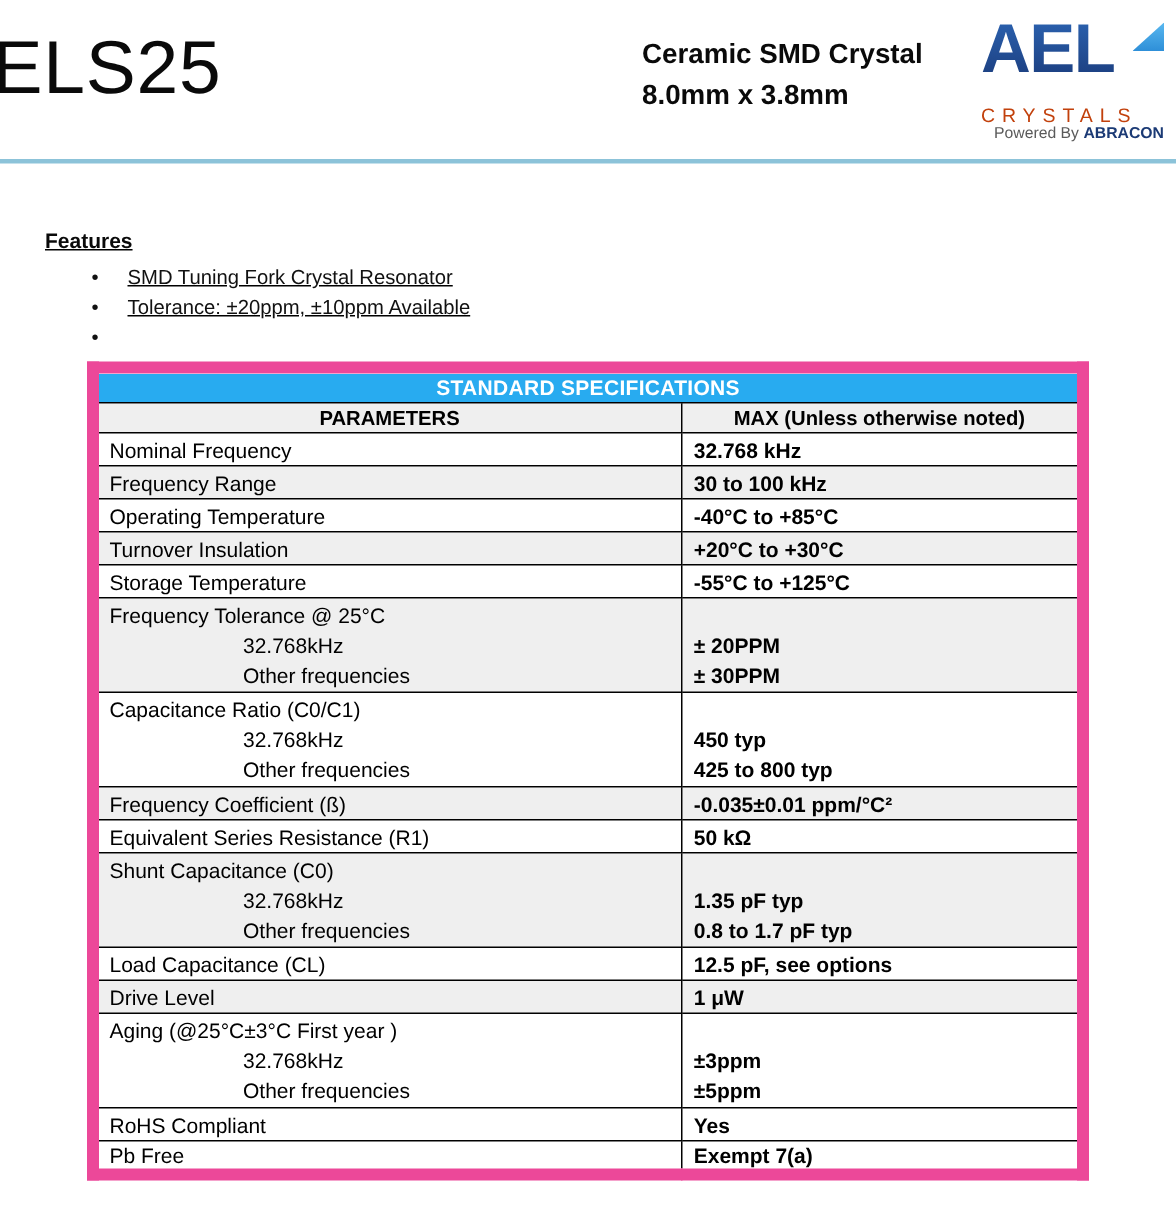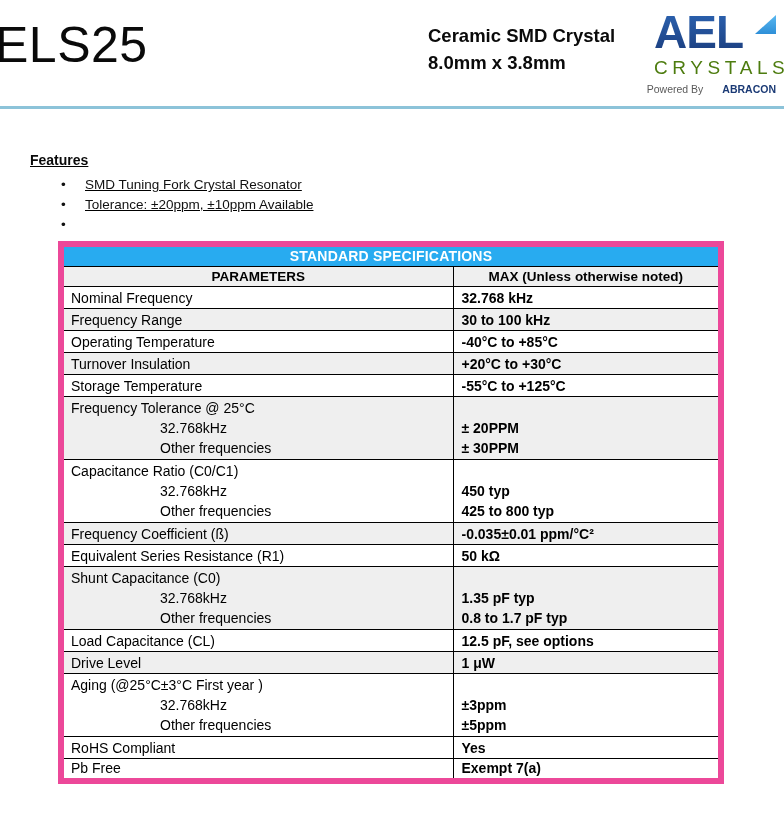--- a/index.html
+++ b/index.html
@@ -33,47 +33,47 @@
     -webkit-text-fill-color:transparent;
     display:inline-block;
   }
   .logo-triangle {
     position:absolute; right:0; top:3px;
     width:21px; height:19px;
     background:linear-gradient(180deg,#59B8F0 0%,#2E8FD8 100%);
     clip-path:polygon(100% 0, 100% 100%, 0 100%);
   }
   .logo-sub {
-    margin-top:1px; font-size:19px; font-weight:500;
-    letter-spacing:4.6px; color:#4d7c0f; white-space:nowrap;
+    margin-top:13px; font-size:13px; font-weight:500;
+    letter-spacing:4.6px; color:#c2410c; white-space:nowrap;
   }
   .powered {
     position:absolute; top:83px; right:8px;
     font-size:10.5px; color:#5a5a5a; white-space:nowrap;
   }
-  .powered .powered-brand { font-weight:bold; color:#1B3A75; margin-left:19px; }
+  .powered .powered-brand { font-weight:bold; color:#1B3A75; margin-left:3px; }
   .header-rule {
     position:absolute; left:0; top:106px; width:784px; height:3px;
     background:#8CC3D9;
   }
 
   
   .features { position:absolute; left:30px; top:152px; width:420px;text-decoration:underline; }
   .features-title { font-size:14px; font-weight:bold; color:#0a0a0a; }
   .features-list { margin-top:7px; }
   .feature-item { position:relative; padding-left:55px; font-size:13.5px; line-height:20px; color:#111; }
   .feature-item .bullet {
     position:absolute; left:31px; top:0; font-size:13.5px;
   }
 
   
   table.spec {
     position:absolute; left:58px; top:241px;
     width:660px; border-collapse:collapse; table-layout:fixed;
-    border:6px solid #ec4899;
+    border:8px solid #ec4899;
   }
   table.spec col.c1 { width:392px; }
   table.spec col.c2 { width:268px; }
   table.spec td, table.spec th { border:1px solid #000; overflow:hidden; }
   .title-row td {
     height:19px; background:#28ABF0; color:#fff;
     font-size:14px; font-weight:bold; text-align:center;
     letter-spacing:0.2px; padding:1px 0 2px 0;
   }
   .colhead-row td {

